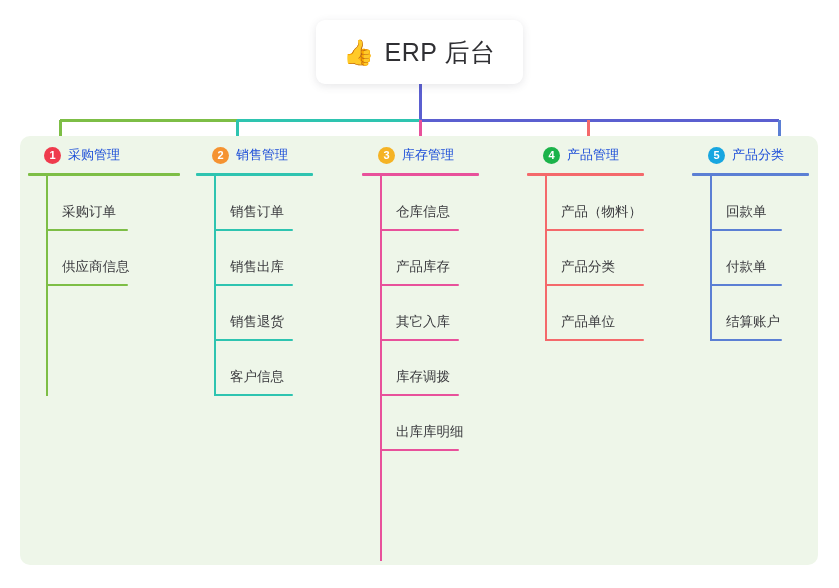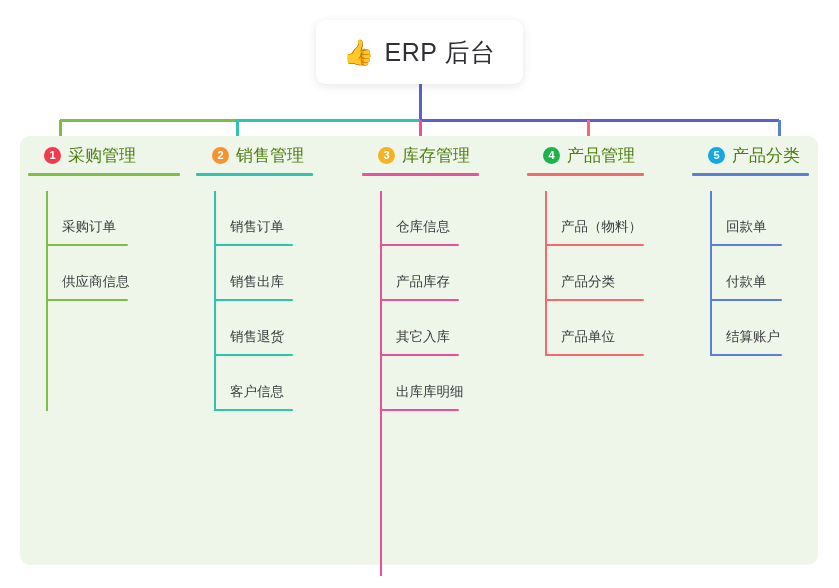--- a/index.html
+++ b/index.html
@@ -88,33 +88,33 @@
     height: 17px;
     border-radius: 50%;
     color: #ffffff;
     font-size: 11px;
     line-height: 17px;
     text-align: center;
     font-weight: bold;
     flex: 0 0 auto;
   }
   .col-title {
-    font-size: 17px;
-    color: #4d7c0f;
+    font-size: 13px;
+    color: #1d4ed8;
   }
   .col-underline {
     height: 3px;
     margin-top: 5px;
     border-radius: 1px;
   }
 
   
   .leaf-list {
     position: relative;
-    margin-top: 15px;
+    margin-top: 0;
   }
   .spine {
     position: absolute;
     left: 18px;
     top: 0;
     width: 2px;
   }
   .leaf {
     position: relative;
     height: 55px;
@@ -219,20 +219,24 @@
           </div>
           <div class="leaf">
             <span class="leaf-text">产品库存</span>
             <div class="leaf-underline" style="background: rgb(232, 81, 155); width: 79px;"></div>
           </div>
           <div class="leaf">
             <span class="leaf-text">其它入库</span>
             <div class="leaf-underline" style="background: rgb(232, 81, 155); width: 79px;"></div>
           </div>
           <div class="leaf">
+            <span class="leaf-text">库存调拨</span>
+            <div class="leaf-underline" style="background: rgb(232, 81, 155); width: 79px;"></div>
+          </div>
+          <div class="leaf">
             <span class="leaf-text">出库库明细</span>
             <div class="leaf-underline" style="background: rgb(232, 81, 155); width: 79px;"></div>
           </div>
         </div>
       </div>
       <div class="column" style="left: 527px; width: 117px;">
         <div class="col-header">
           <span class="badge" style="background: rgb(27, 179, 74);">4</span>
           <span class="col-title">产品管理</span>
         </div>

